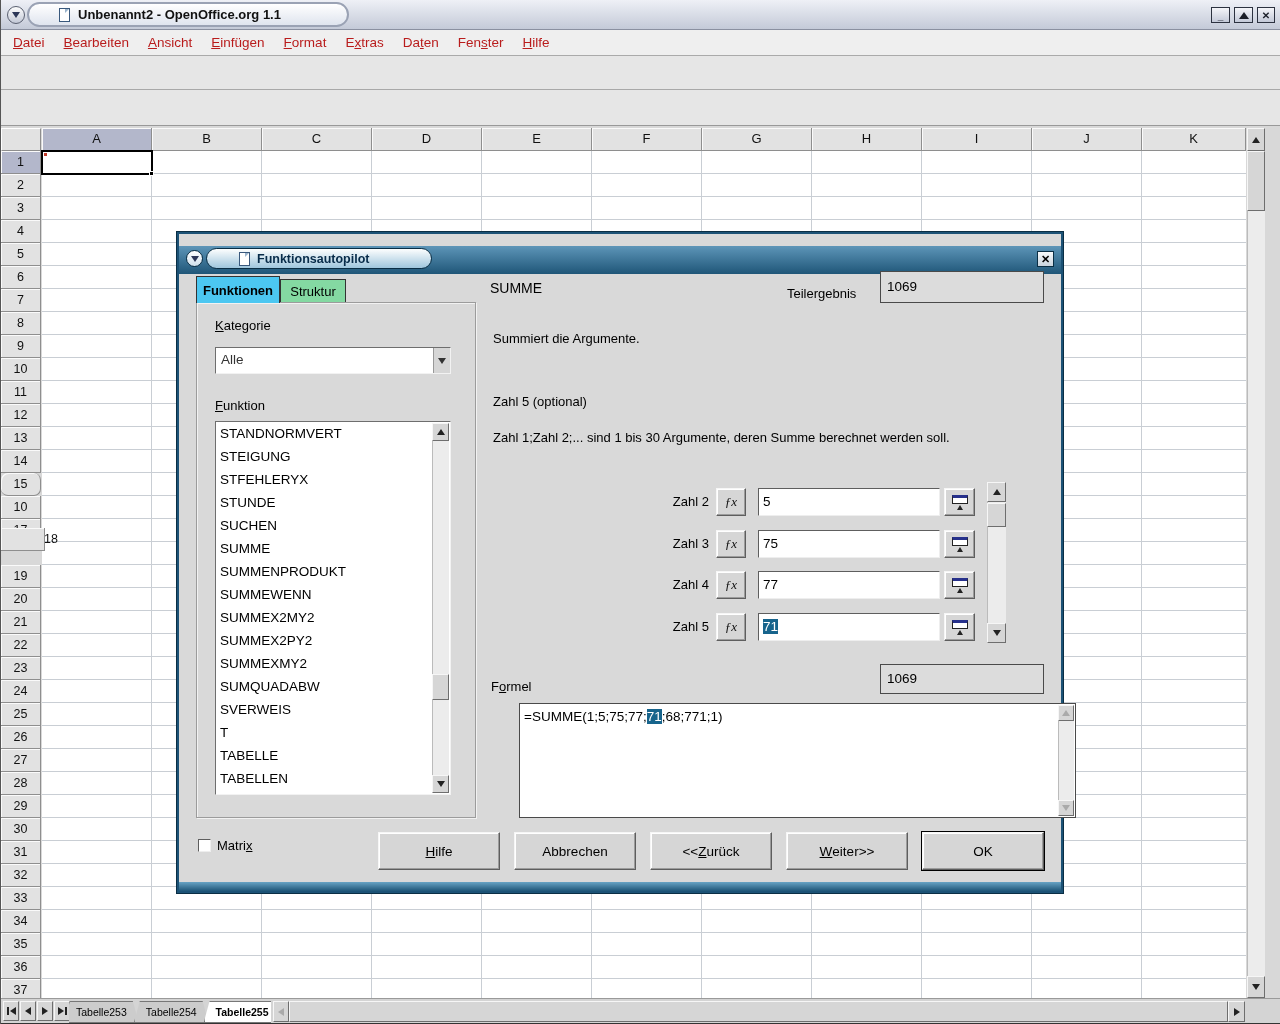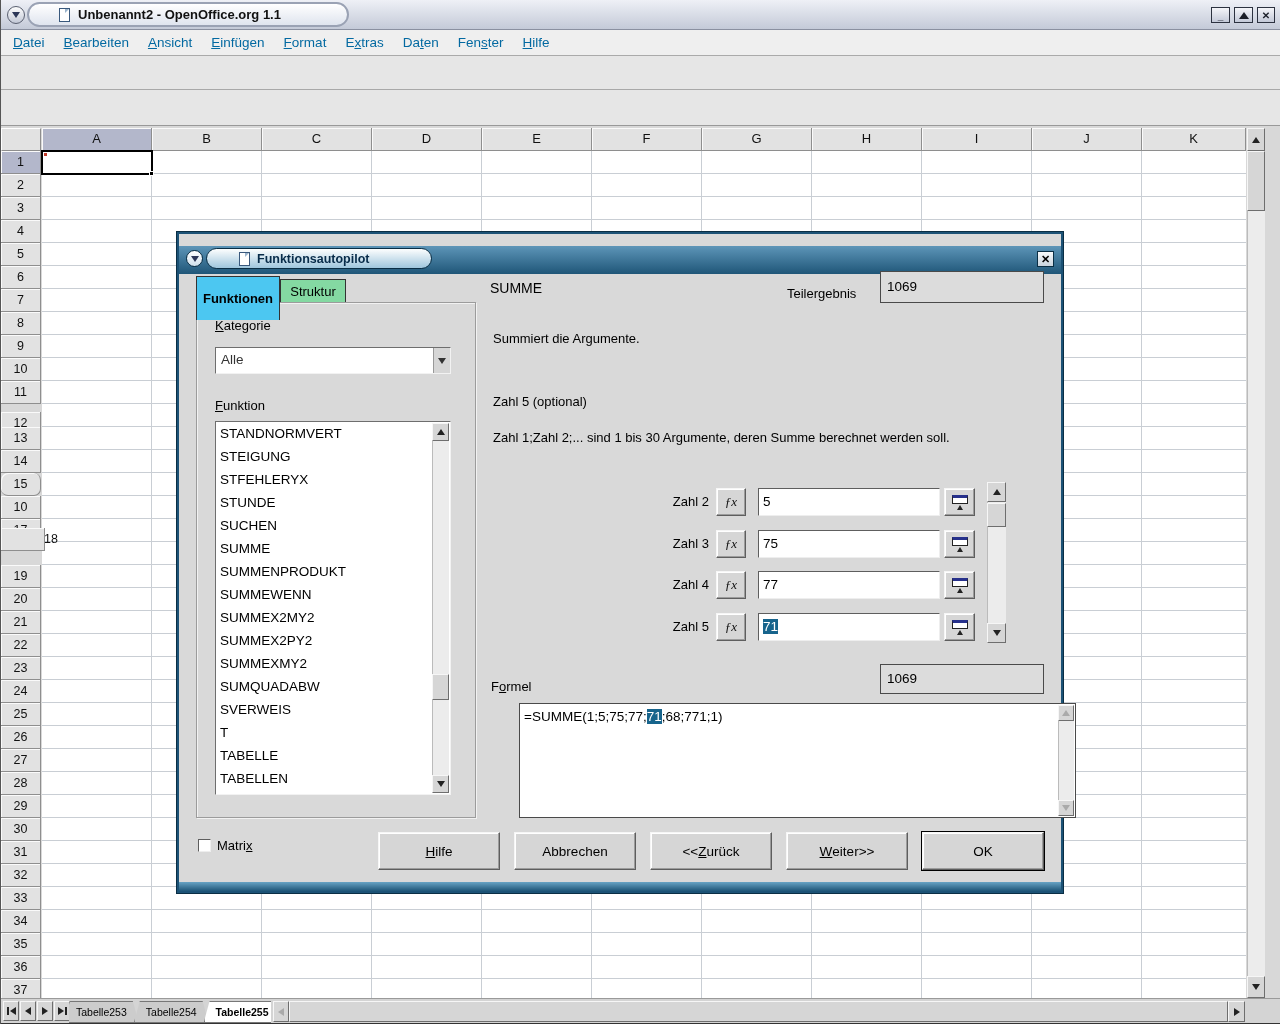--- a/index.html
+++ b/index.html
@@ -23,21 +23,21 @@
   .winbtn{top:7px;width:19px;height:16px;background:linear-gradient(#f4f5f9,#c3c9d8);
     border:1px solid #2c3240;display:flex;align-items:center;justify-content:center;font-size:10px;font-weight:bold;color:#1a1e28;}
   #btn-min{left:1210px;} #btn-max{left:1233px;} #btn-close{left:1256px;width:18px;}
   .tri{width:0;height:0;display:inline-block;}
   .tri-dn{border-left:4px solid transparent;border-right:4px solid transparent;border-top:6px solid #2c3758;}
   .tri-up-s{border-left:5px solid transparent;border-right:5px solid transparent;border-bottom:7px solid #1a1e28;}
 
   
   #menubar{left:0;top:30px;width:1280px;height:26px;background:#efefef;border-bottom:1px solid #aaa;
     display:flex;align-items:center;}
-  #menu-items{display:flex;gap:19px;padding-left:12px;font-size:13.5px;color:#0369a1;}
+  #menu-items{display:flex;gap:19px;padding-left:12px;font-size:13.5px;color:#b91c1c;}
   .menu-item{white-space:nowrap;cursor:default;}
 
   
   #toolbar{left:0;top:56px;width:1280px;height:34px;background:#e6e6e6;border-bottom:1px solid #a8a8a8;}
   .combo{position:absolute;height:24px;background:#fff;border:1px solid;border-color:#6e6e6e #f2f2f2 #f2f2f2 #6e6e6e;display:flex;}
   .combo .val{flex:1;font-size:13px;color:#333;padding:3px 0 0 5px;overflow:hidden;white-space:nowrap;}
   .combo .arrow{width:17px;background:#d6d6d6;border-left:1px solid #999;display:flex;align-items:center;justify-content:center;}
   .combo .arrow .tri-dn{border-top-color:#333;}
   #font-combo{left:8px;top:60px;width:148px;}
   #size-combo{left:164px;top:60px;width:54px;}
@@ -122,21 +122,21 @@
     background:linear-gradient(#fdfefe,#9fc6dd);border:1px solid #0a2e44;display:flex;align-items:center;padding-left:32px;gap:7px;}
   #dlg-pill .txt{font-weight:bold;font-size:12.5px;color:#082c4a;white-space:nowrap;}
   #dlg-close{position:absolute;right:7px;top:5px;width:17px;height:16px;
     background:linear-gradient(#f8fafc,#c9d4de);border:1px solid #0a2e44;
     display:flex;align-items:center;justify-content:center;font-size:11px;font-weight:bold;color:#000;}
   #dlg-bottom-strip{position:absolute;left:0;bottom:0;width:100%;height:9px;
     background:linear-gradient(#67a3c4,#1f5678);}
 
   .dtab{position:absolute;font-size:13px;display:flex;align-items:center;justify-content:center;
     border:1px solid #333;border-bottom:none;}
-  #tab-funktionen{left:17px;top:42px;width:84px;height:44px;font-weight:bold;z-index:2;}
+  #tab-funktionen{left:17px;top:42px;width:84px;height:27px;font-weight:bold;z-index:2;}
   #tab-struktur{left:101px;top:45px;width:66px;height:24px;}
   #tabpage-frame{position:absolute;left:17px;top:68px;width:280px;height:516px;
     border:1px solid #9c9c9c;box-shadow:inset 1px 1px 0 #f2f2f2, 1px 1px 0 #f2f2f2;}
 
   .dlabel{position:absolute;font-size:13px;color:#000;white-space:nowrap;}
   #cat-combo{left:212px;top:345px;width:236px;height:27px;}
   #cat-combo .val{font-size:13.5px;padding-top:4px;}
   #function-list{position:absolute;left:36px;top:187px;width:236px;height:374px;background:#fff;
     border:1px solid;border-color:#6e6e6e #f2f2f2 #f2f2f2 #6e6e6e;}
   #function-list-items{position:absolute;left:1px;top:1px;right:18px;bottom:1px;overflow:hidden;}
@@ -333,21 +333,21 @@
         <div class="row-h" style="top: 48px;">2</div>
         <div class="row-h" style="top: 71px;">3</div>
         <div class="row-h" style="top: 94px;">4</div>
         <div class="row-h" style="top: 117px;">5</div>
         <div class="row-h" style="top: 140px;">6</div>
         <div class="row-h" style="top: 163px;">7</div>
         <div class="row-h" style="top: 186px;">8</div>
         <div class="row-h" style="top: 209px;">9</div>
         <div class="row-h" style="top: 232px;">10</div>
         <div class="row-h" style="top: 255px;">11</div>
-        <div class="row-h" style="top: 286px;">12</div>
+        <div class="row-h" style="top: 278px;">12</div>
         <div class="row-h" style="top: 301px;">13</div>
         <div class="row-h" style="top: 324px;">14</div>
         <div class="row-h" style="top: 347px; border-radius: 7px;">15</div>
         <div class="row-h" style="top: 370px;">10</div>
         <div class="row-h" style="top: 393px;">17</div>
         <div class="row-h" style="top: 402px; padding-left: 43px;">18</div>
         <div class="row-h" style="top: 439px;">19</div>
         <div class="row-h" style="top: 462px;">20</div>
         <div class="row-h" style="top: 485px;">21</div>
         <div class="row-h" style="top: 508px;">22</div>

